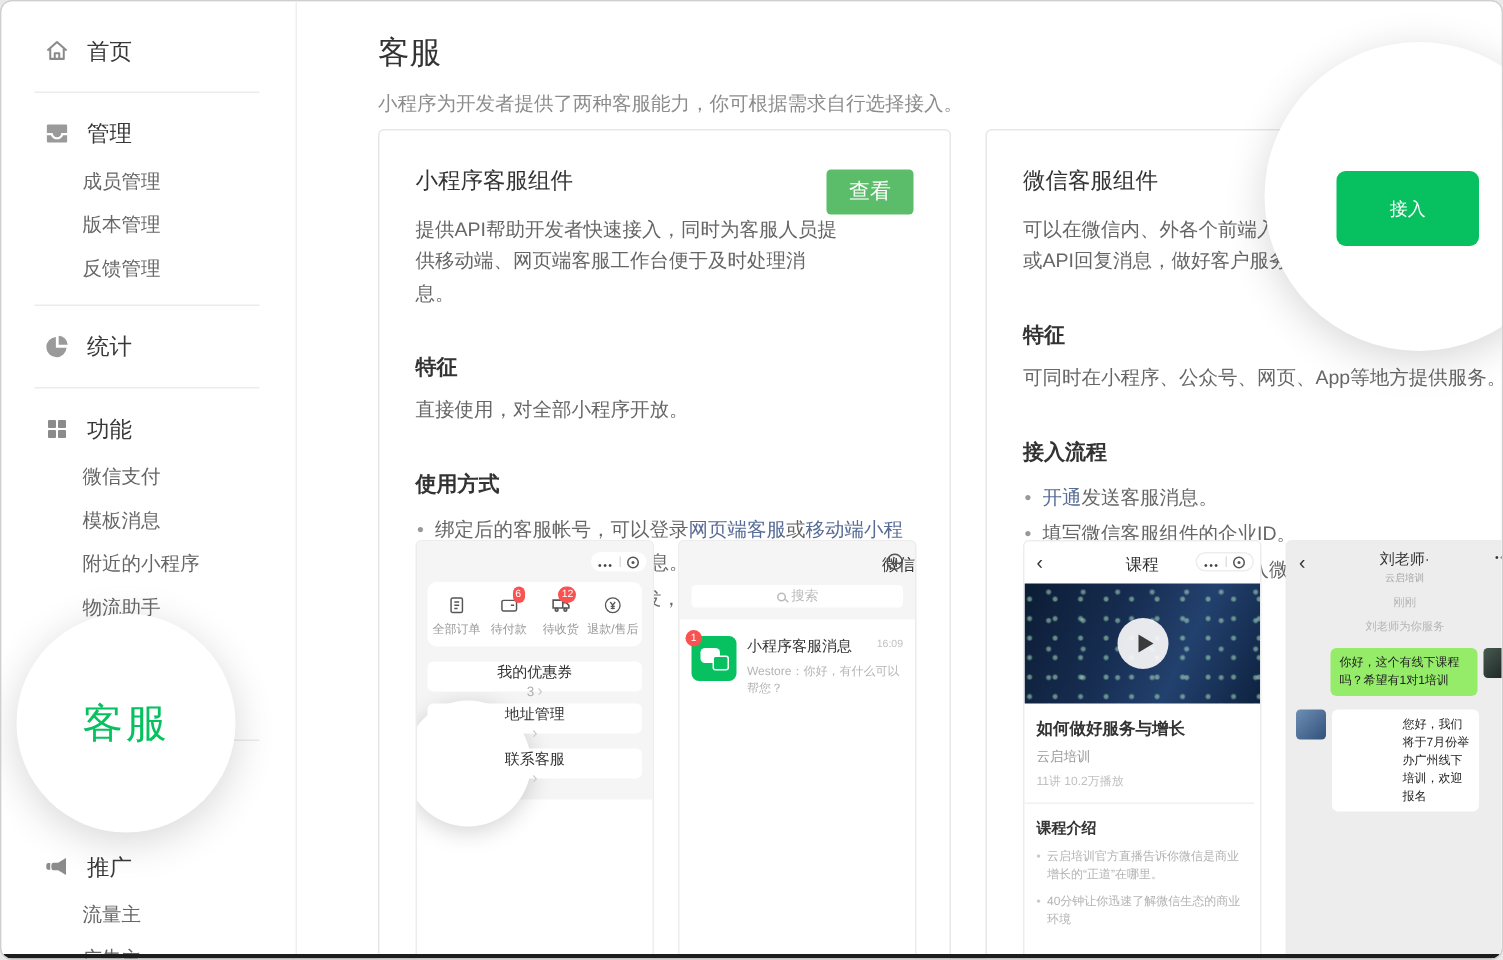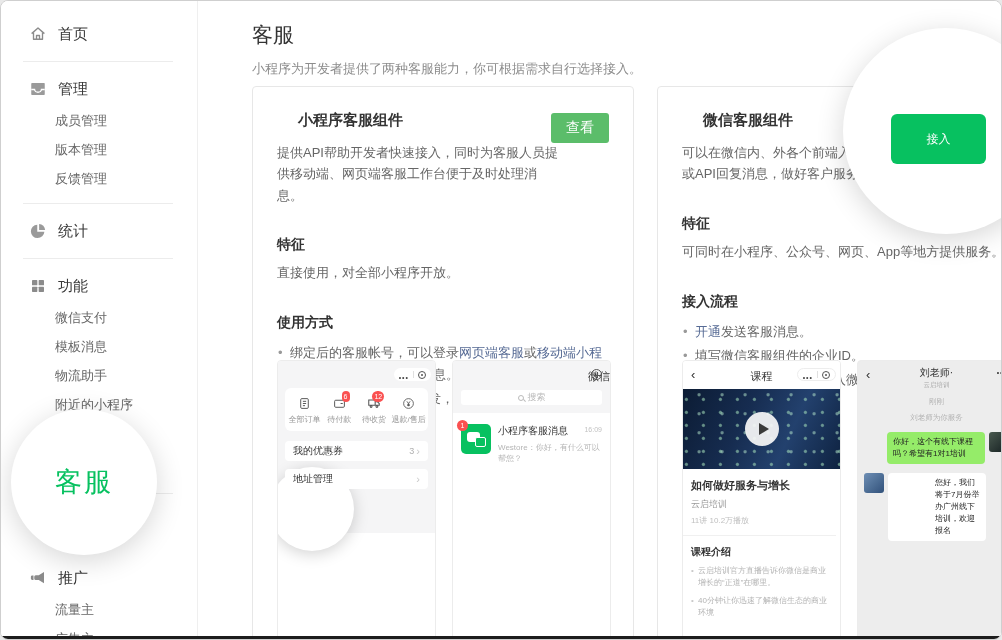--- a/index.html
+++ b/index.html
@@ -19,21 +19,21 @@
   .side-div.gapped { margin-top:74px; margin-bottom:67px; }
 
   
   .main { position:absolute; left:197px; top:0; right:0; bottom:0; background:#fff; }
   .page-title { margin:20px 0 0 54px; font-size:21px; font-weight:500; color:#333; }
   .page-subtitle { margin:11px 0 0 54px; font-size:13px; color:#8c8c8c; }
 
   .cards { position:absolute; left:54px; top:85px; display:flex; gap:23px; }
   .card { width:382px; height:580px; border:1px solid #e7e7e7; border-radius:4px; background:#fff;
           padding:24px; position:relative; }
-  .card-title { font-size:15px; font-weight:700; color:#333;margin-left:21px; }
+  .card-title { font-size:15px; font-weight:400; color:#333; }
   .btn-view { position:absolute; top:26px; right:24px; width:58px; height:30px; background:#5bbd6a;
               color:#fff; border:none; border-radius:3px; font-size:14px; cursor:pointer; }
   .desc { width:283px; margin-top:12px; font-size:13px; color:#666; line-height:1.65; }
   .sec-h { font-size:14px; font-weight:700; color:#333; margin-top:30px; }
   .sec-p { font-size:13px; color:#666; margin-top:9px; line-height:1.6; }
   .blist { margin-top:10px; list-style:none; }
   .blist li { position:relative; padding-left:13px; font-size:13px; color:#666; line-height:1.7; margin-top:2px; }
   .blist li::before { content:"•"; position:absolute; left:1px; top:0; color:#999; }
   .lnk { color:#576b95; cursor:pointer; text-decoration:none; }
 
@@ -52,21 +52,21 @@
   
   .p1-top { position:absolute; left:0; top:0; right:0; height:172px; background:#f5f5f6; }
   .qa { position:absolute; top:27px; left:7px; right:7px; background:#fff; border-radius:6px;
         display:flex; padding:7px 2px 6px; z-index:2; }
   .qa-item { flex:1; text-align:center; position:relative; }
   .qa-ic { height:16px; display:flex; align-items:center; justify-content:center; }
   .qa-lb { font-size:8px; color:#999; margin-top:3px; }
   .qa-badge { position:absolute; top:-4px; right:7px; min-width:8px; height:11px; padding:0 2px;
               background:#fa5151; border-radius:6px; color:#fff; font-size:7px; line-height:11px; }
   .prow { position:absolute; left:7px; right:7px; height:20px; background:#fff; border-radius:4px;
-          display:flex; align-items:center; justify-content:space-between; padding:0 8px; z-index:2; }
+          display:flex; align-items:center; justify-content:space-between; padding:0 8px; z-index:2;flex-direction:column; }
   .prow .lb { font-size:10px; color:#333; }
   .prow .rt { display:flex; align-items:center; gap:2px; font-size:9px; color:#b0b0b0; }
   .chev::after { content:"›"; font-size:11px; color:#c9c9c9; }
   .spot-row { position:absolute; left:-8px; top:106px; width:84px; height:84px; border-radius:50%;
               background:#fff; box-shadow:0 3px 16px rgba(0,0,0,.18); z-index:1; }
 
   
   .p2-top { position:absolute; left:0; top:0; right:0; height:52px; background:#f5f5f6; }
   .p2-title { position:absolute; top:8px; left:0; right:0; text-align:right; font-size:11px; color:#333; }
   .p2-plus { position:absolute; top:8px; right:8px; width:11px; height:11px; border:1px solid #555; border-radius:50%; }
@@ -186,22 +186,22 @@
             <rect x="3" y="3" width="8" height="8" rx="1"></rect>
             <rect x="13" y="3" width="8" height="8" rx="1"></rect>
             <rect x="3" y="13" width="8" height="8" rx="1"></rect>
             <rect x="13" y="13" width="8" height="8" rx="1"></rect>
           </svg>
       </span>
       <span>功能</span>
     </div>
     <div class="side-sub">微信支付</div>
     <div class="side-sub">模板消息</div>
+    <div class="side-sub">附近的小程序</div>
     <div class="side-sub">物流助手</div>
-    <div class="side-sub">附近的小程序</div>
 
     <div class="side-div gapped"></div>
 
     <div class="side-item">
       <span class="sicon">
         <svg width="18" height="18" viewBox="0 0 24 24" fill="#8b8b8b">
             <path d="M20 4v15l-7-4.2H9a2 2 0 0 1-2-2v-2.6a2 2 0 0 1 2-2h4z"></path>
             <path d="M6 8.5v6H4.3A1.8 1.8 0 0 1 2.5 12.7v-2.4A1.8 1.8 0 0 1 4.3 8.5z"></path>
           </svg>
       </span>
@@ -292,20 +292,26 @@
                   <span>3</span>
                   <span class="chev"></span>
                 </span>
             </div>
             <div class="prow" style="top:108px">
               <span class="lb">地址管理</span>
               <span class="rt">
                   <span class="chev"></span>
                 </span>
             </div>
+            <div class="prow" style="top:138px">
+              <span class="lb">联系客服</span>
+              <span class="rt">
+                  <span class="chev"></span>
+                </span>
+            </div>
           </div>
 
           <div class="phone">
             <div class="p2-top"></div>
             <div class="p2-title">微信</div>
             <span class="p2-plus"></span>
             <div class="p2-search">
               <span class="mag"></span>
               <span>搜索</span>
             </div>

